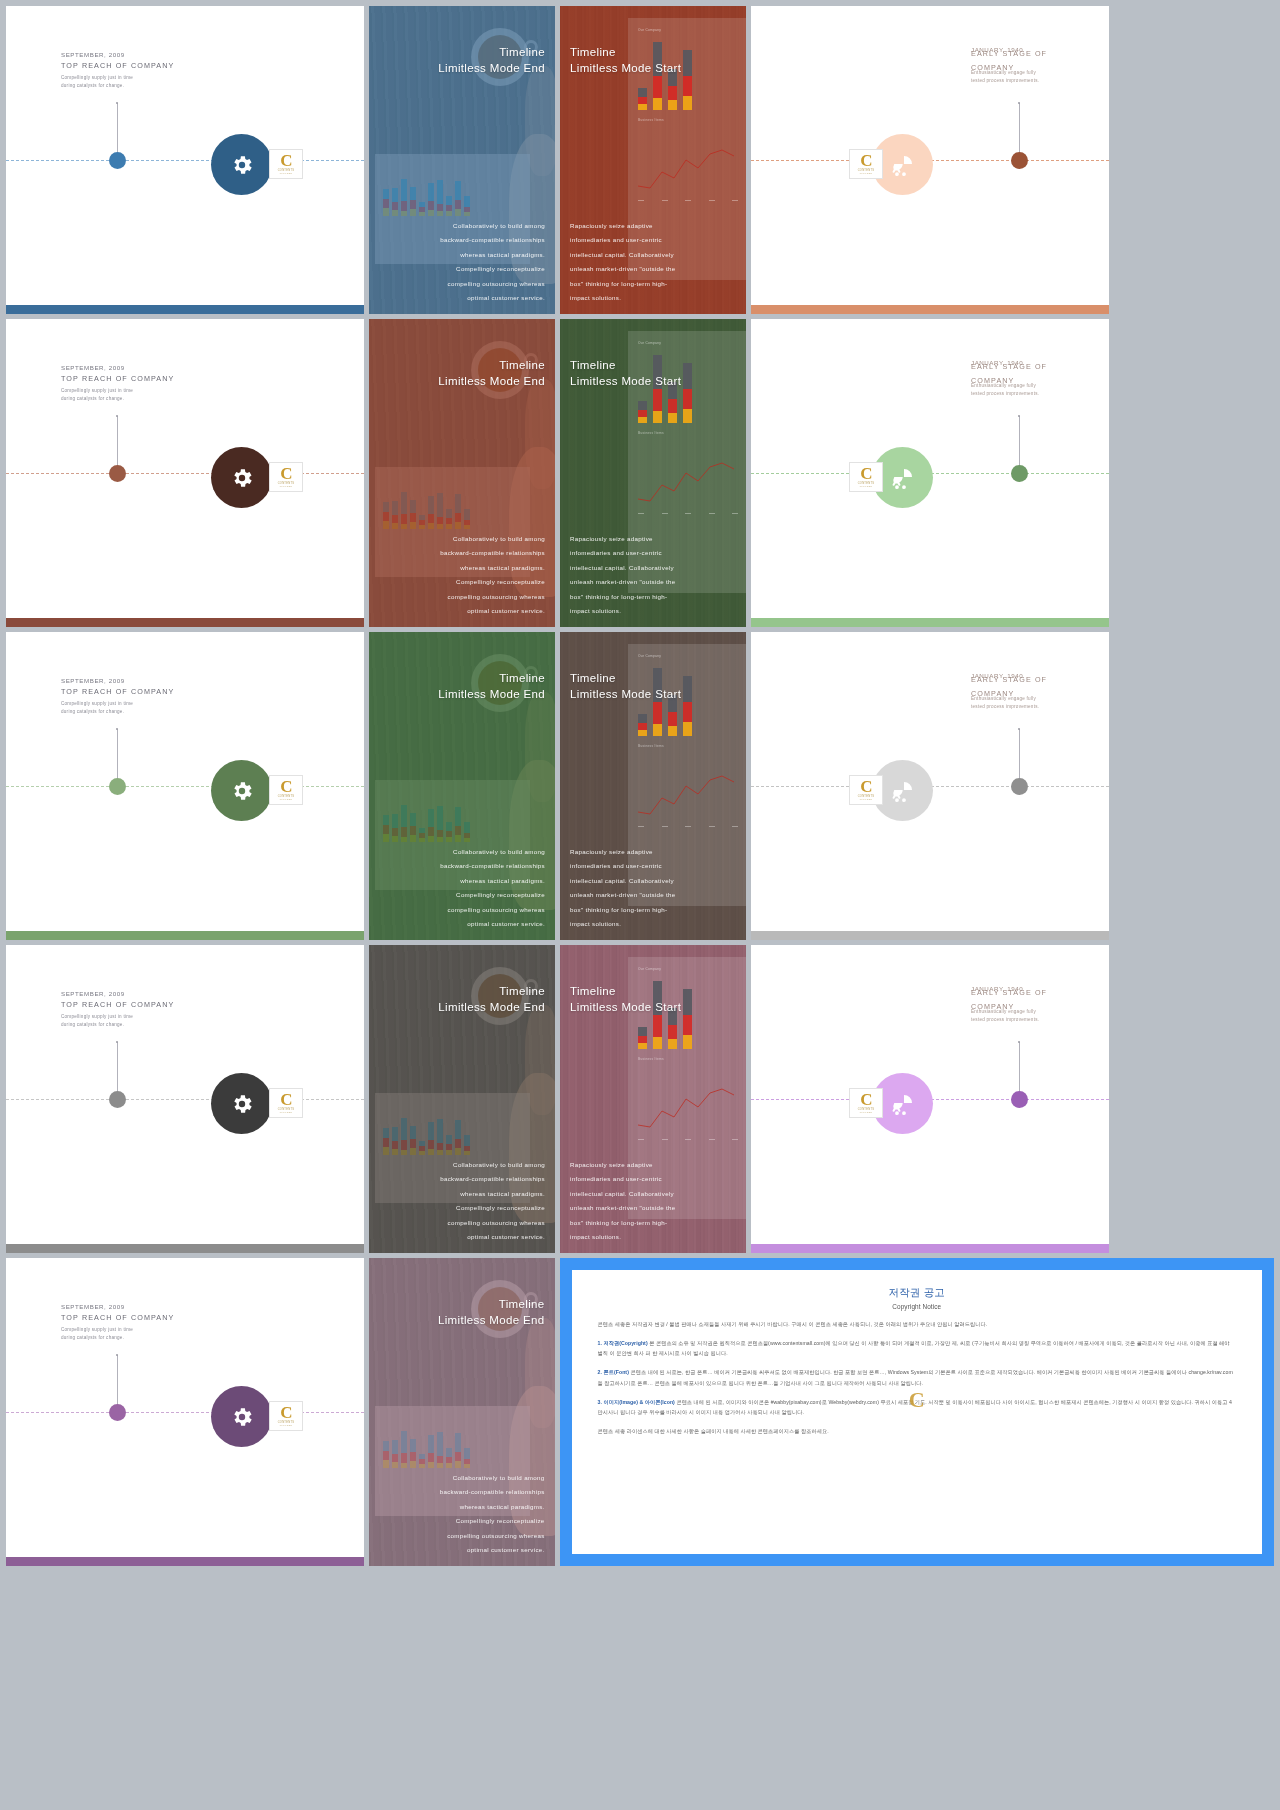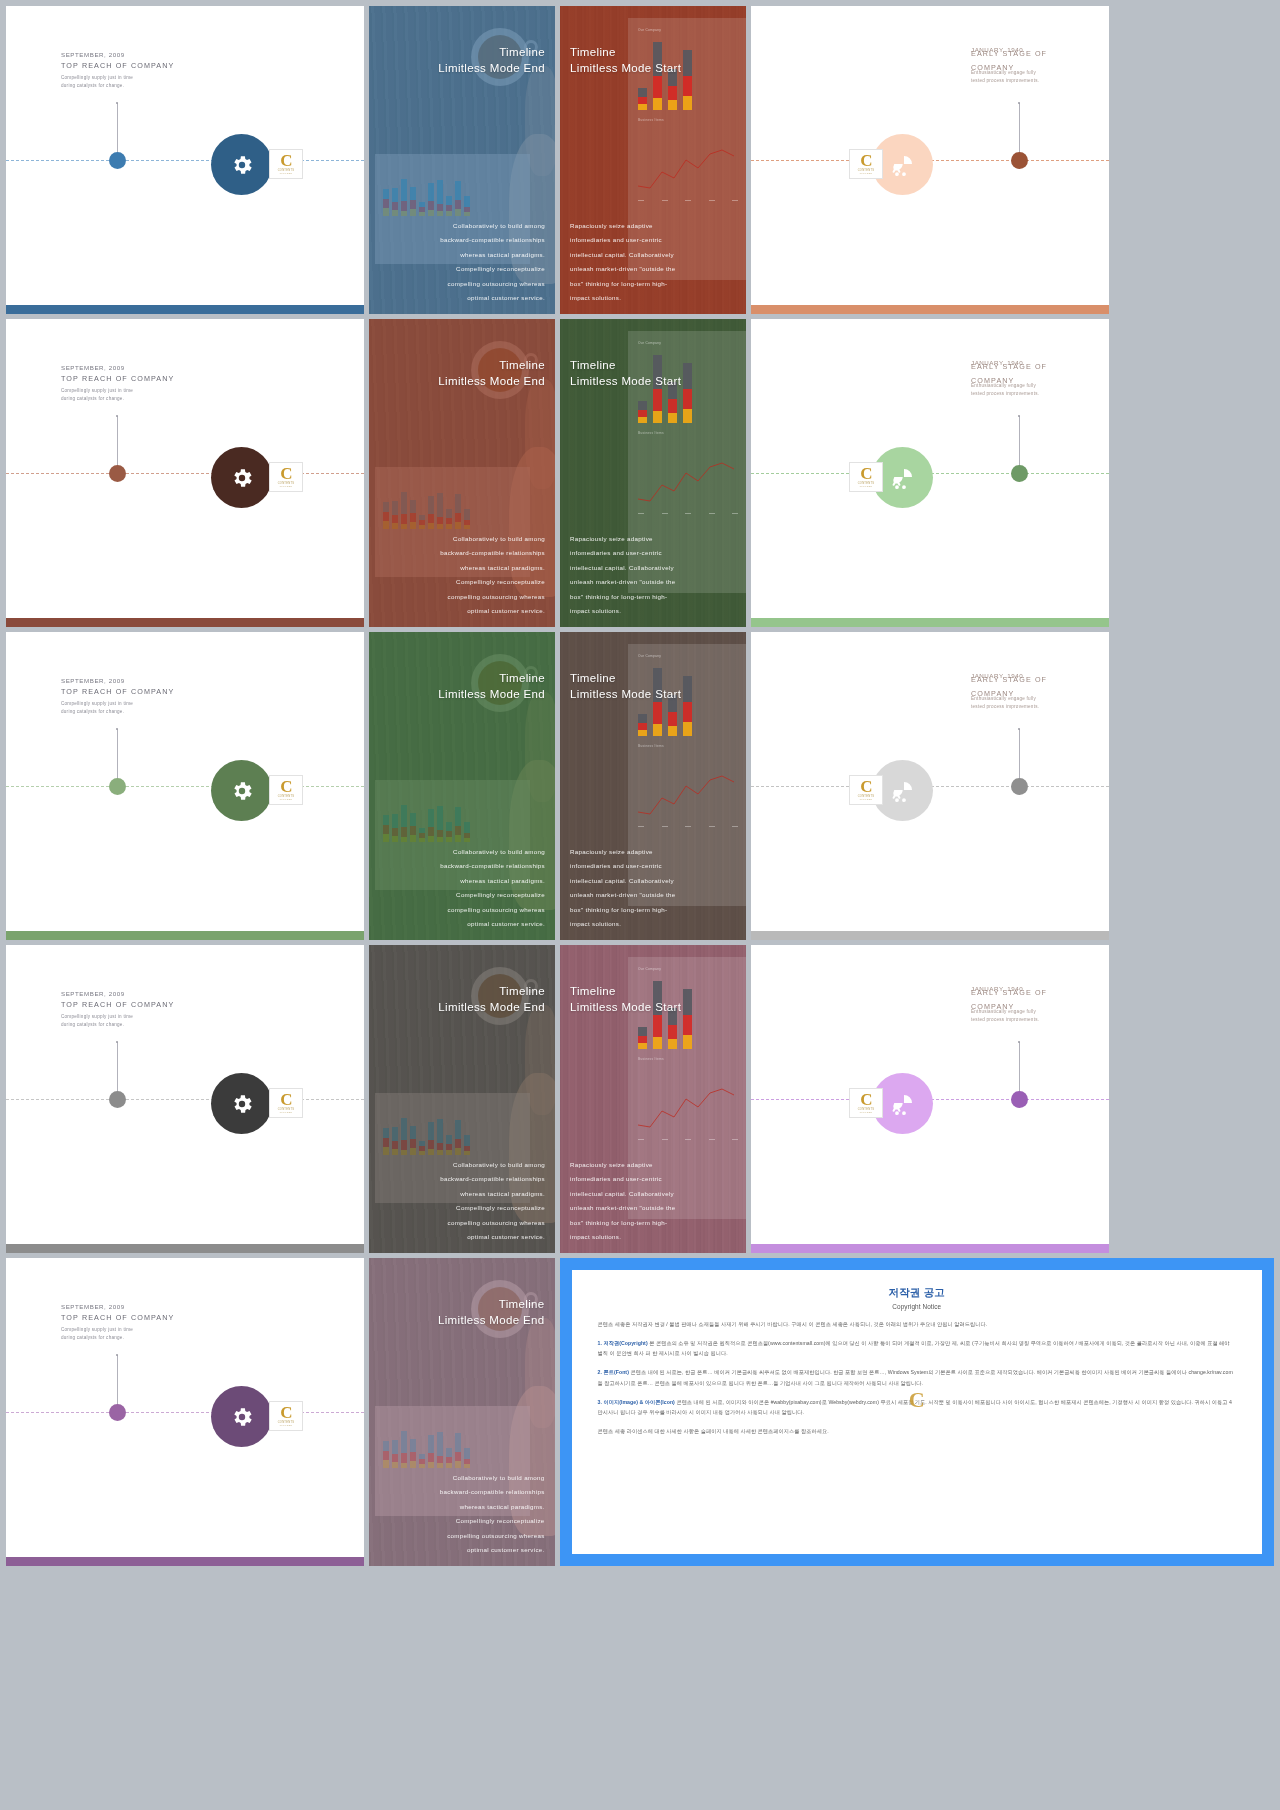--- a/index.html
+++ b/index.html
@@ -96,21 +96,21 @@
   .rep-line { position:absolute; }
   .ticks { position:absolute; display:flex; justify-content:space-between; }
   .ticks span { display:block; width:6px;height:1px; }
 
   
   .hand { position:absolute; border-radius:45% 45% 30% 30%; }
 
   
   .cp-slide { position:relative; width:715px; background:#3d95f5; padding:12px; }
   .cp-inner { background:#fff; width:100%; height:100%; padding:16px 26px; }
-  .cp-h1 { text-align:center; color:#2b5fa8; font-size:10.5px; font-weight:700; letter-spacing:.2px; }
+  .cp-h1 { text-align:center; color:#2b5fa8; font-size:10.5px; font-weight:400; letter-spacing:.2px; }
   .cp-h2 { text-align:center; color:#555; font-size:6.4px; margin-top:3px; letter-spacing:.1px; }
   .cp-p  { color:#5a5a5a; font-size:5.2px; line-height:1.95; margin-top:9px; letter-spacing:.05px; }
   .cp-p b { color:#2b5fa8; }
   .cp-logo { position:absolute; left:50%; top:46%; transform:translate(-50%,-50%);
              font-family:"Liberation Serif", serif; font-weight:700; font-size:22px;
              color:#c99a2e; opacity:.85; }
 </style>
 </head>
 <body>
 

